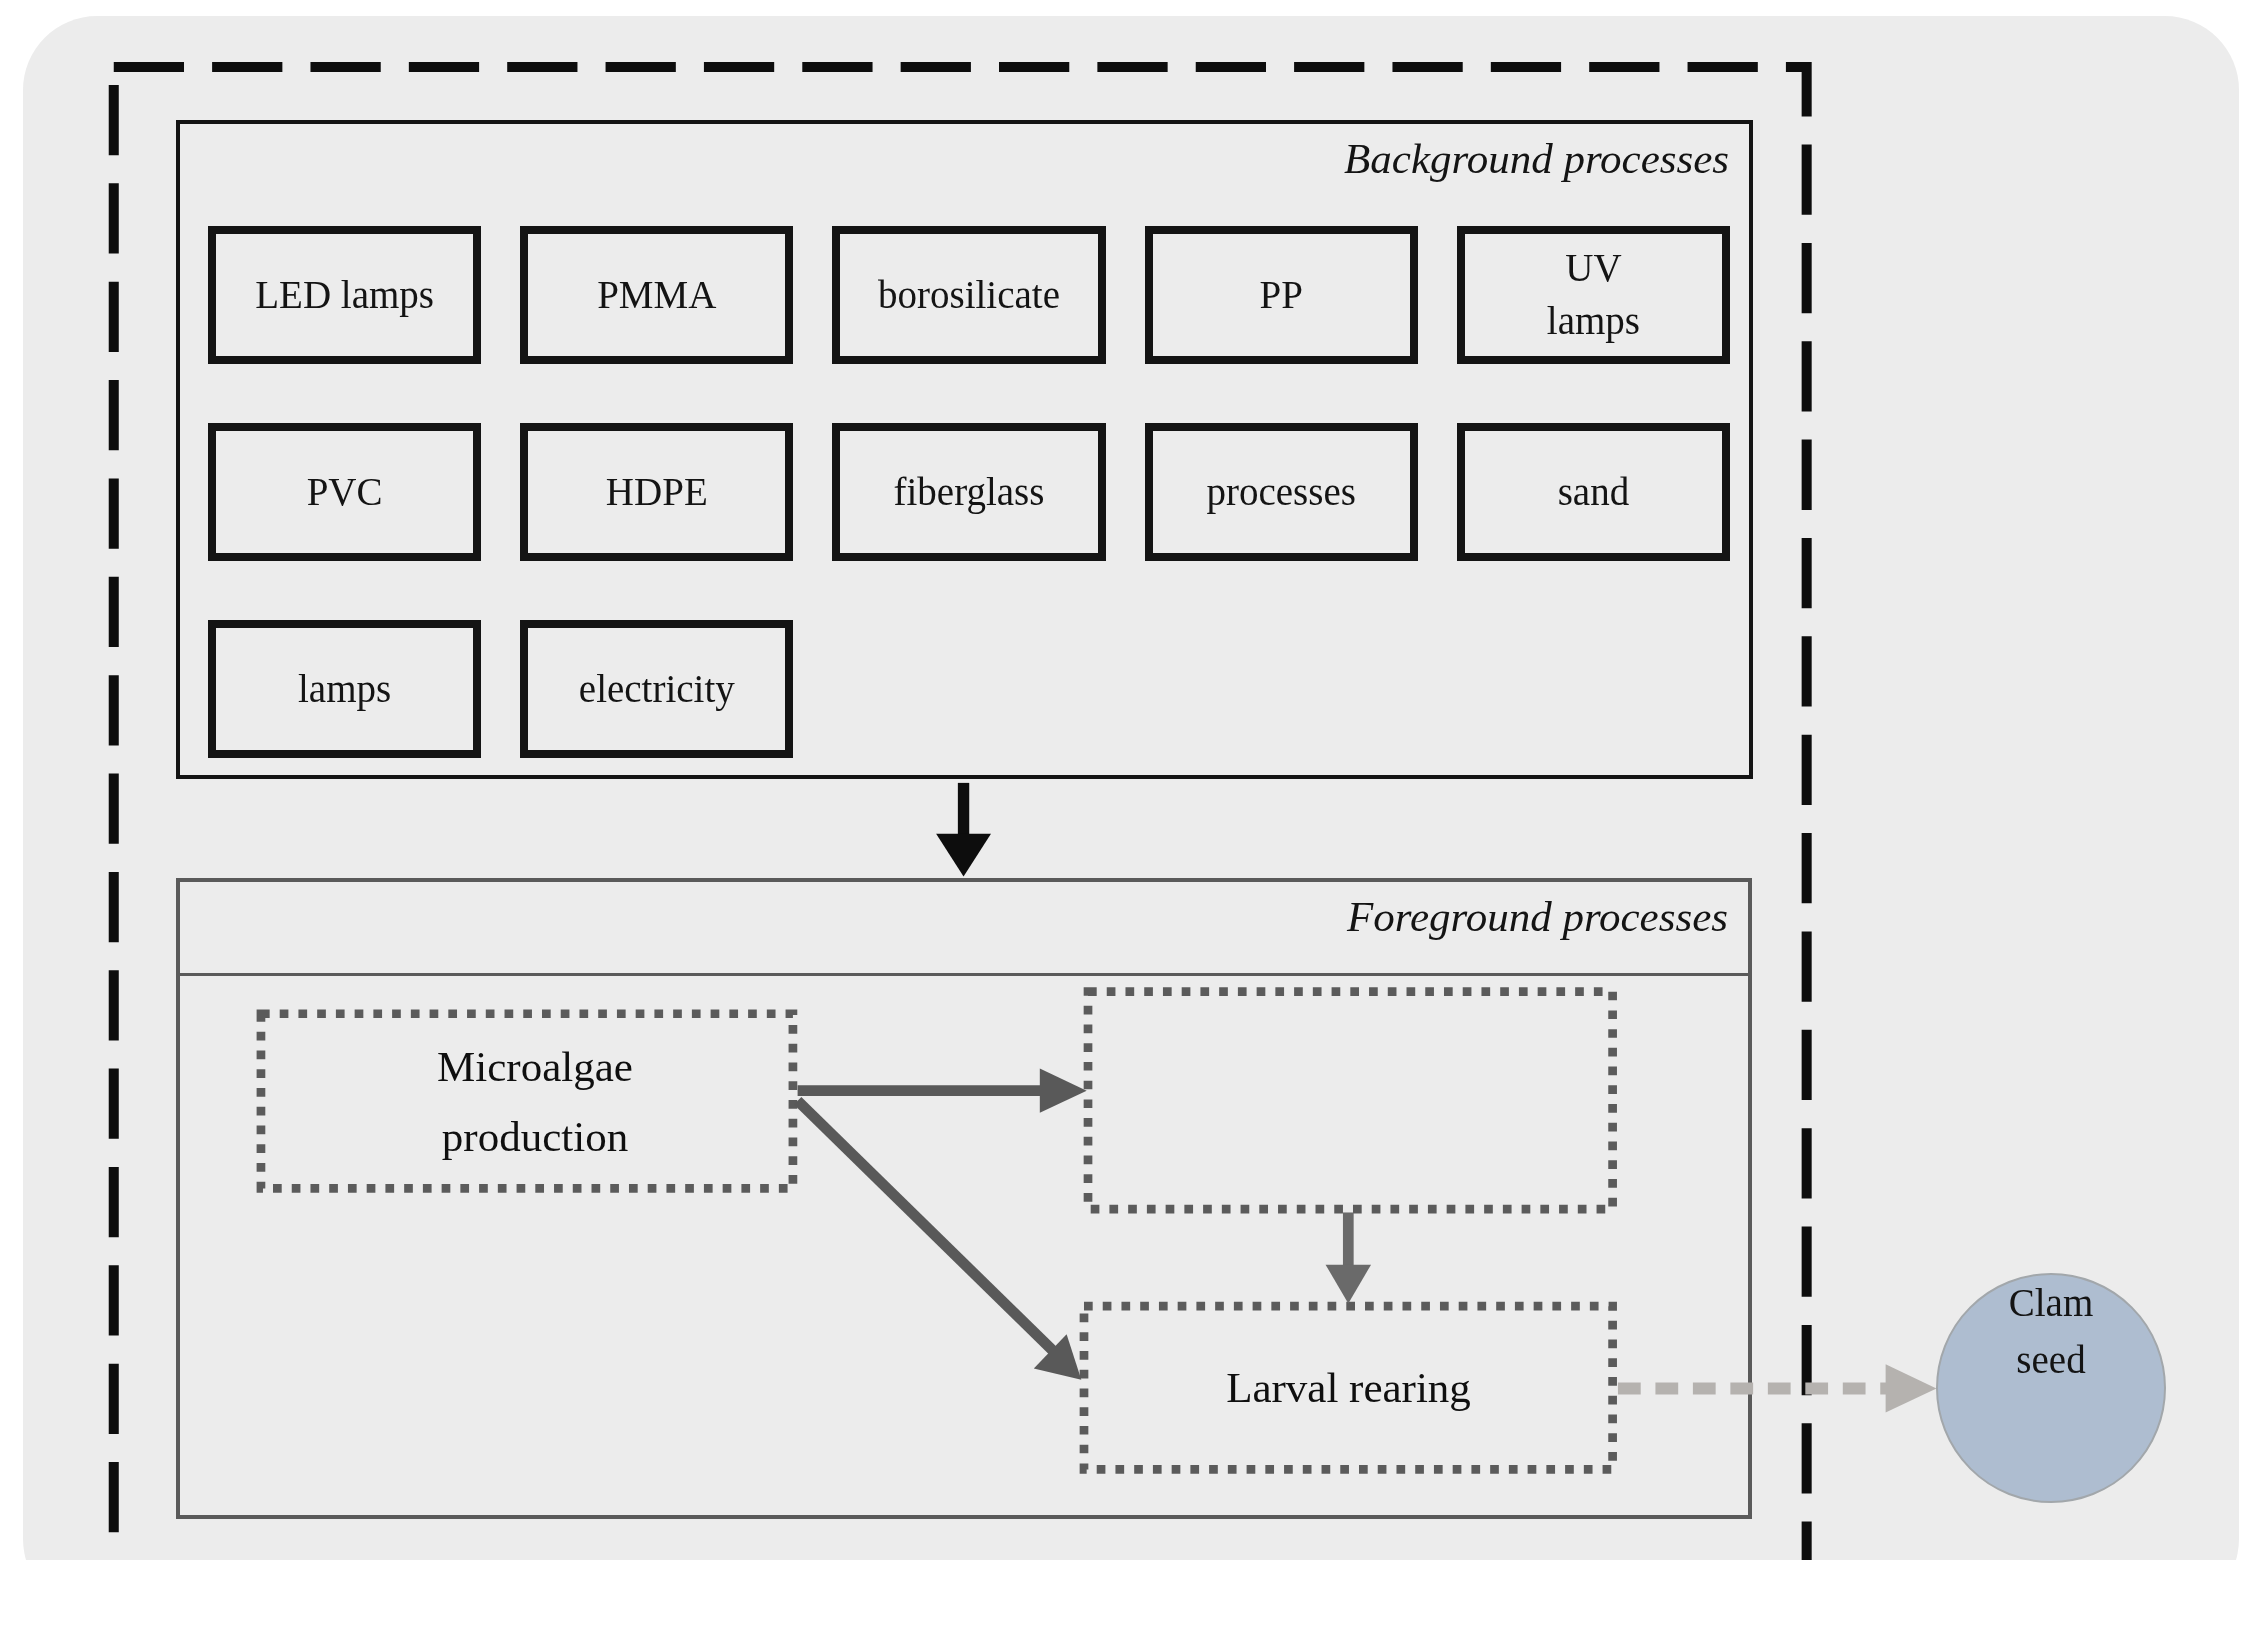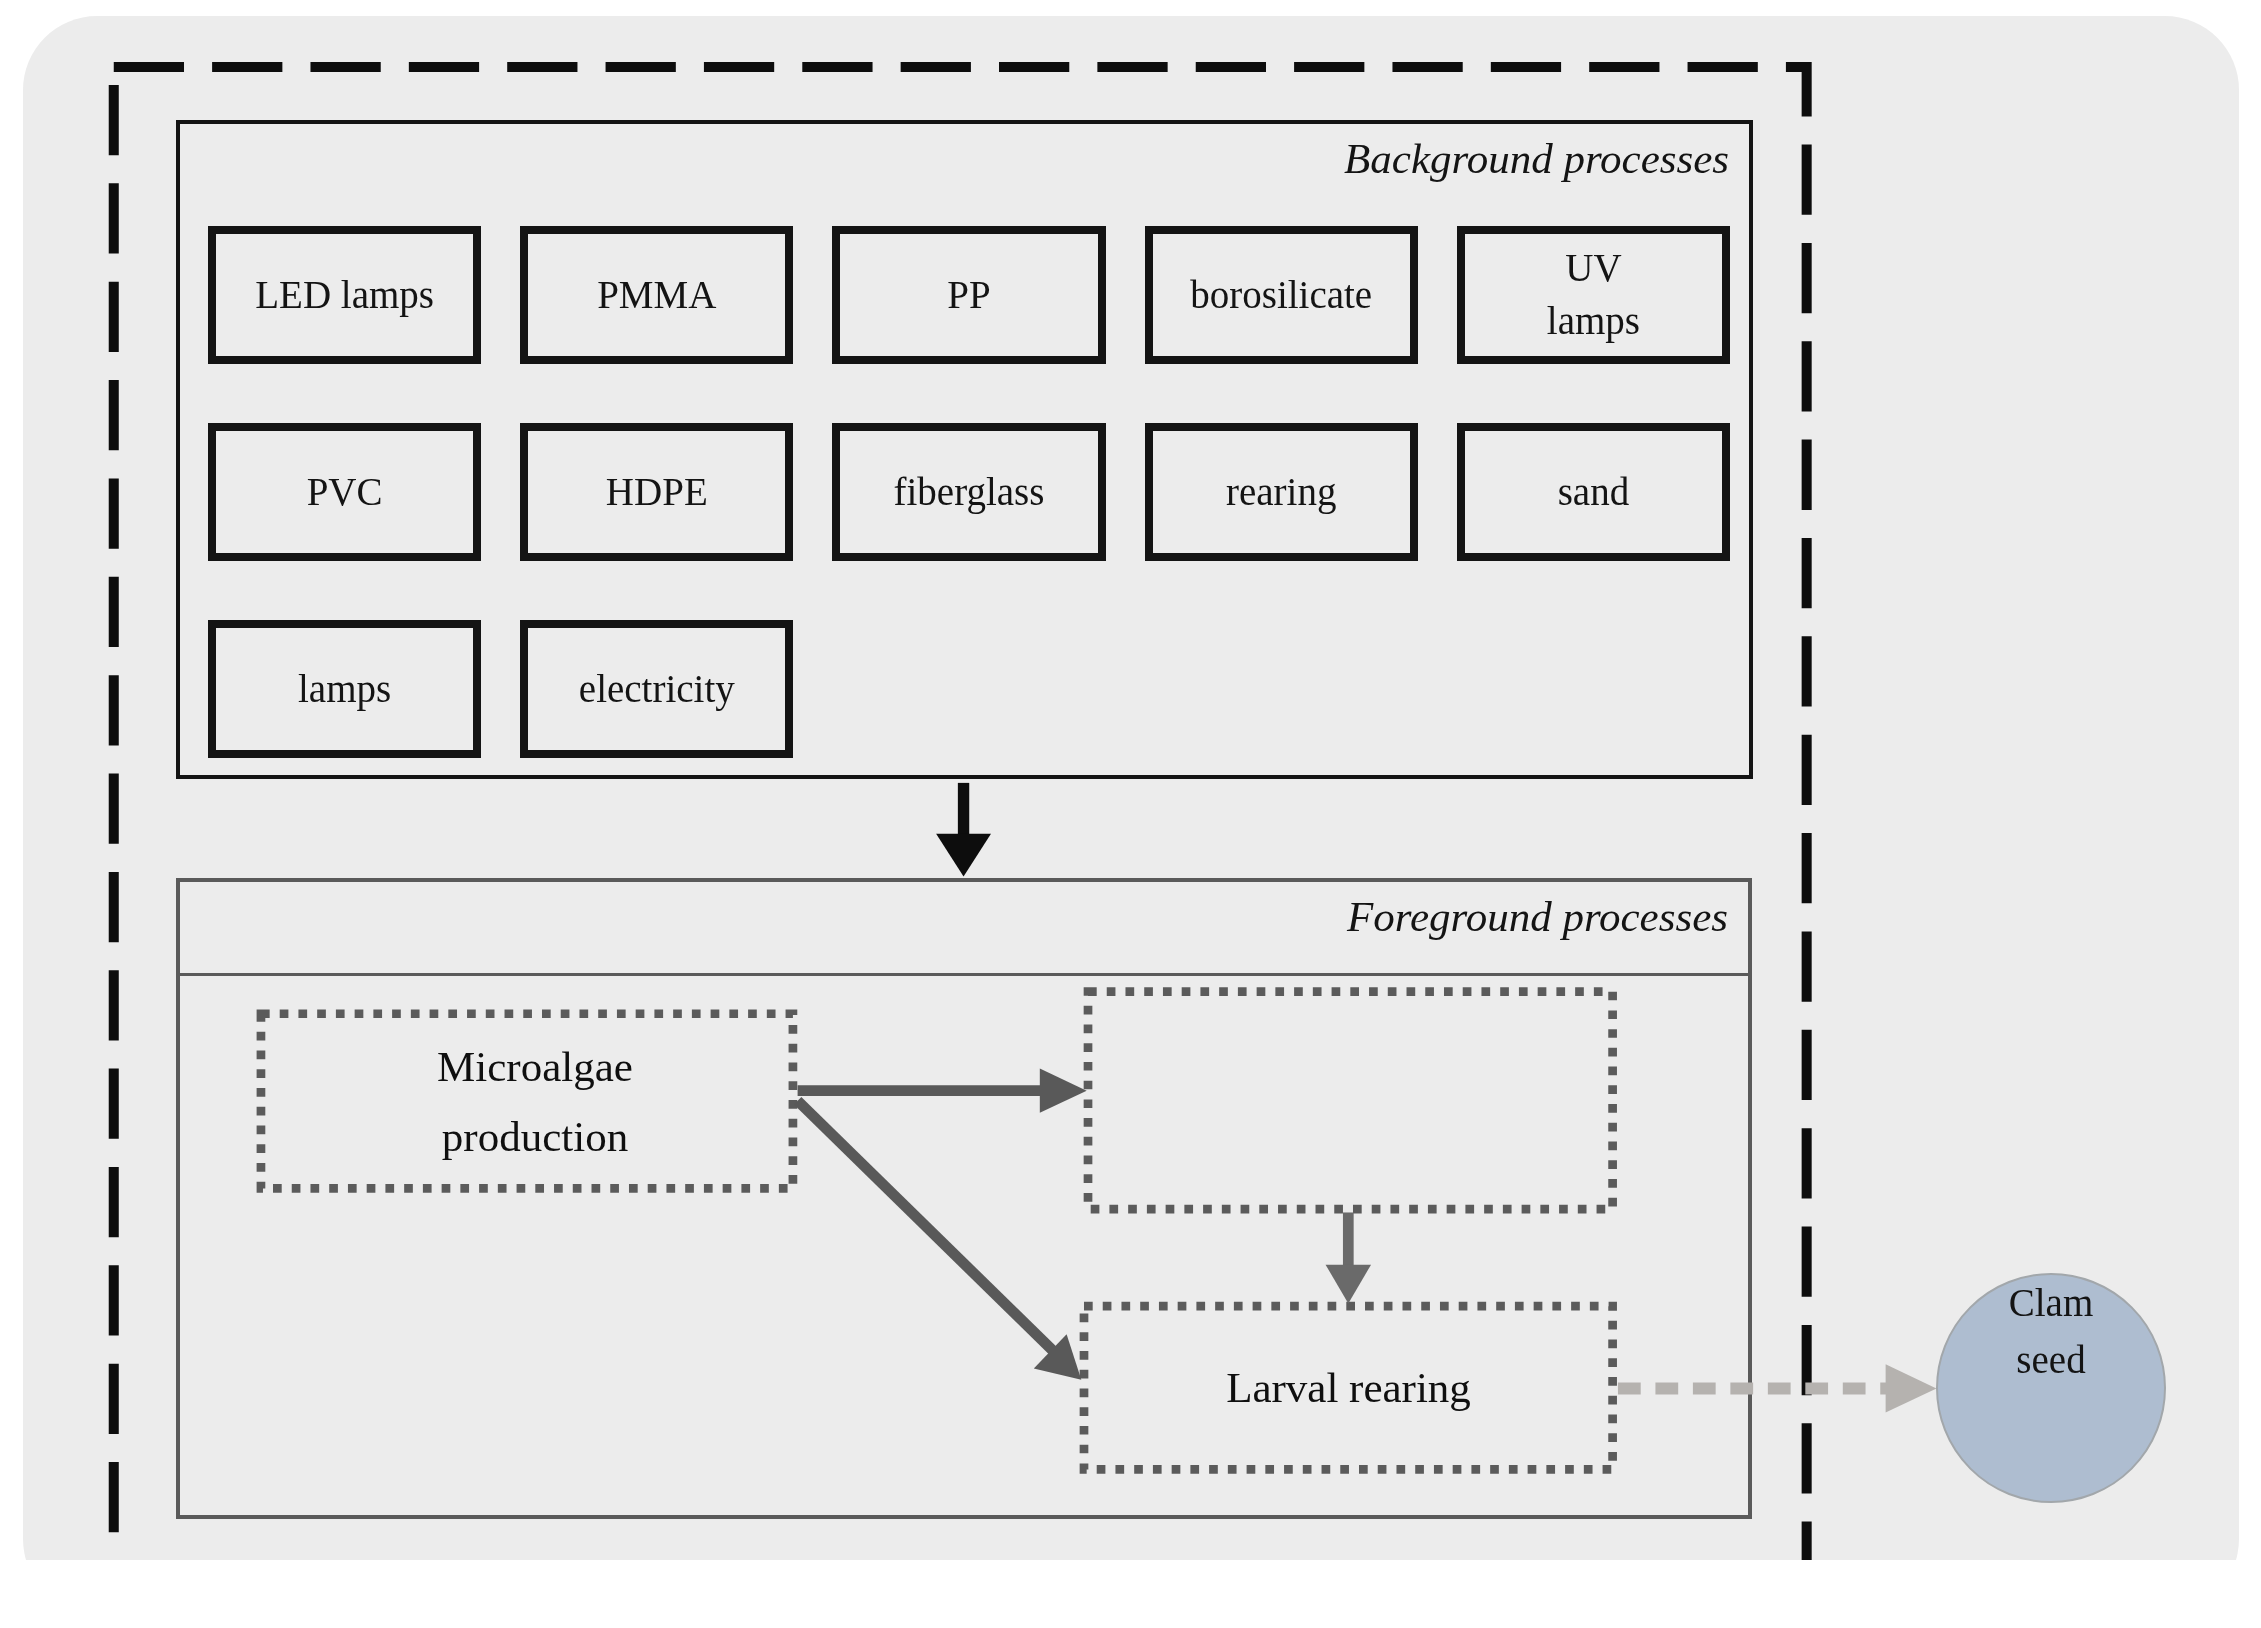--- a/index.html
+++ b/index.html
@@ -44,28 +44,28 @@
 
 <div class="stage">
 
   <div class="canvas"></div>
 
   <div class="bg-box">
     <div class="section-title">Background processes</div>
     <div class="bg-grid">
       <div class="bg-cell">LED lamps</div>
       <div class="bg-cell">PMMA</div>
+      <div class="bg-cell">borosilicate</div>
       <div class="bg-cell">PP</div>
-      <div class="bg-cell">borosilicate</div>
       <div class="bg-cell">UV
 lamps</div>
       <div class="bg-cell">PVC</div>
       <div class="bg-cell">HDPE</div>
       <div class="bg-cell">fiberglass</div>
-      <div class="bg-cell">rearing</div>
+      <div class="bg-cell">processes</div>
       <div class="bg-cell">sand</div>
       <div class="bg-cell">lamps</div>
       <div class="bg-cell">electricity</div>
     </div>
   </div>
 
   <div class="fg-box">
     <div class="section-title">Foreground processes</div>
     <div class="fg-sep"></div>
   </div>

